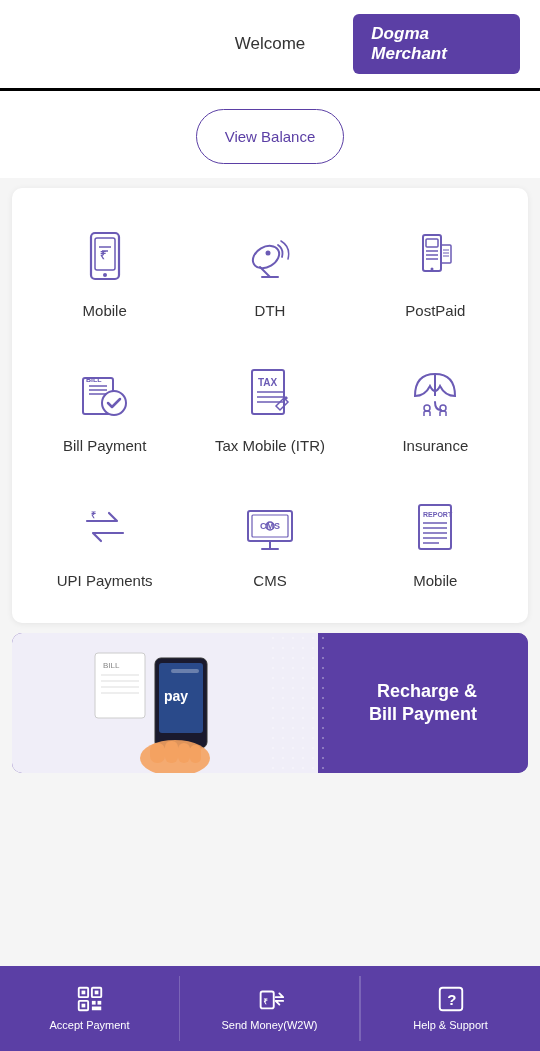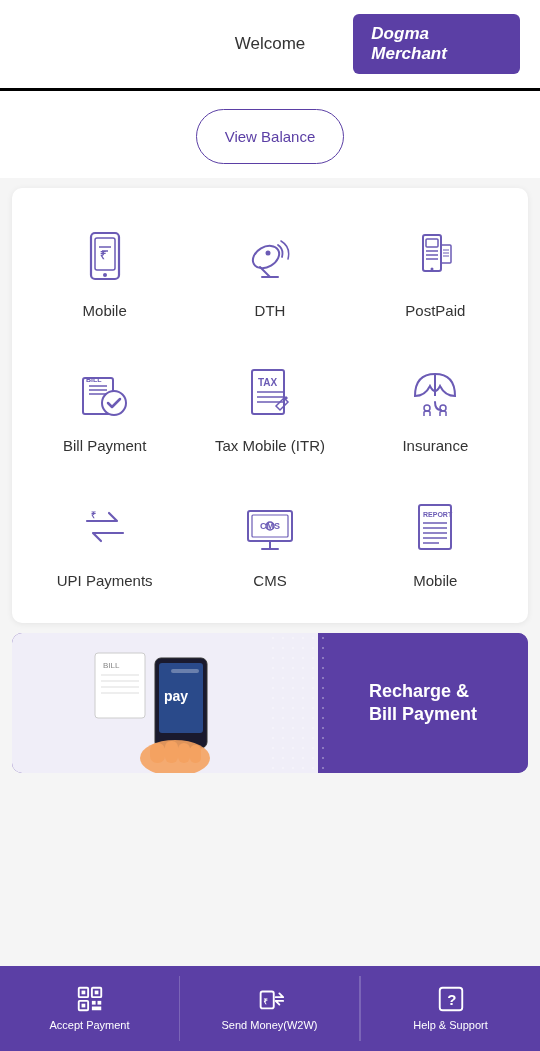--- a/index.html
+++ b/index.html
@@ -137,21 +137,21 @@
       top: 0;
       width: 60px;
       height: 100%;
       background-image: radial-gradient(circle, rgba(255,255,255,0.3) 1.5px, transparent 1.5px);
       background-size: 10px 10px;
     }
     .banner-text {
       color: #fff;
       font-size: 18px;
       font-weight: bold;
-      text-align: left;
+      text-align: right;
       line-height: 1.3;
     }
 
     
     .bottom-nav {
       position: fixed;
       bottom: 0;
       left: 0;
       width: 540px;
       background: #5b3fa5;

